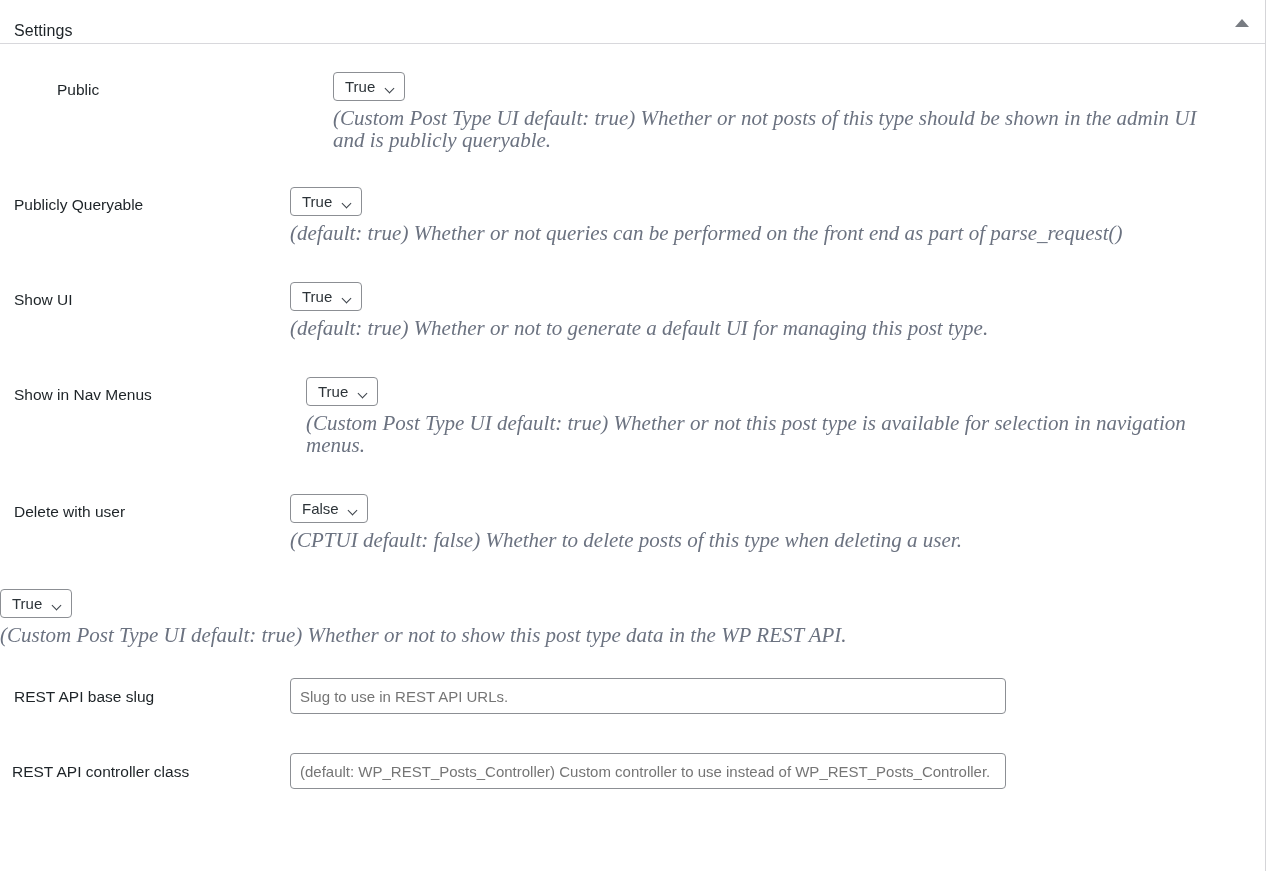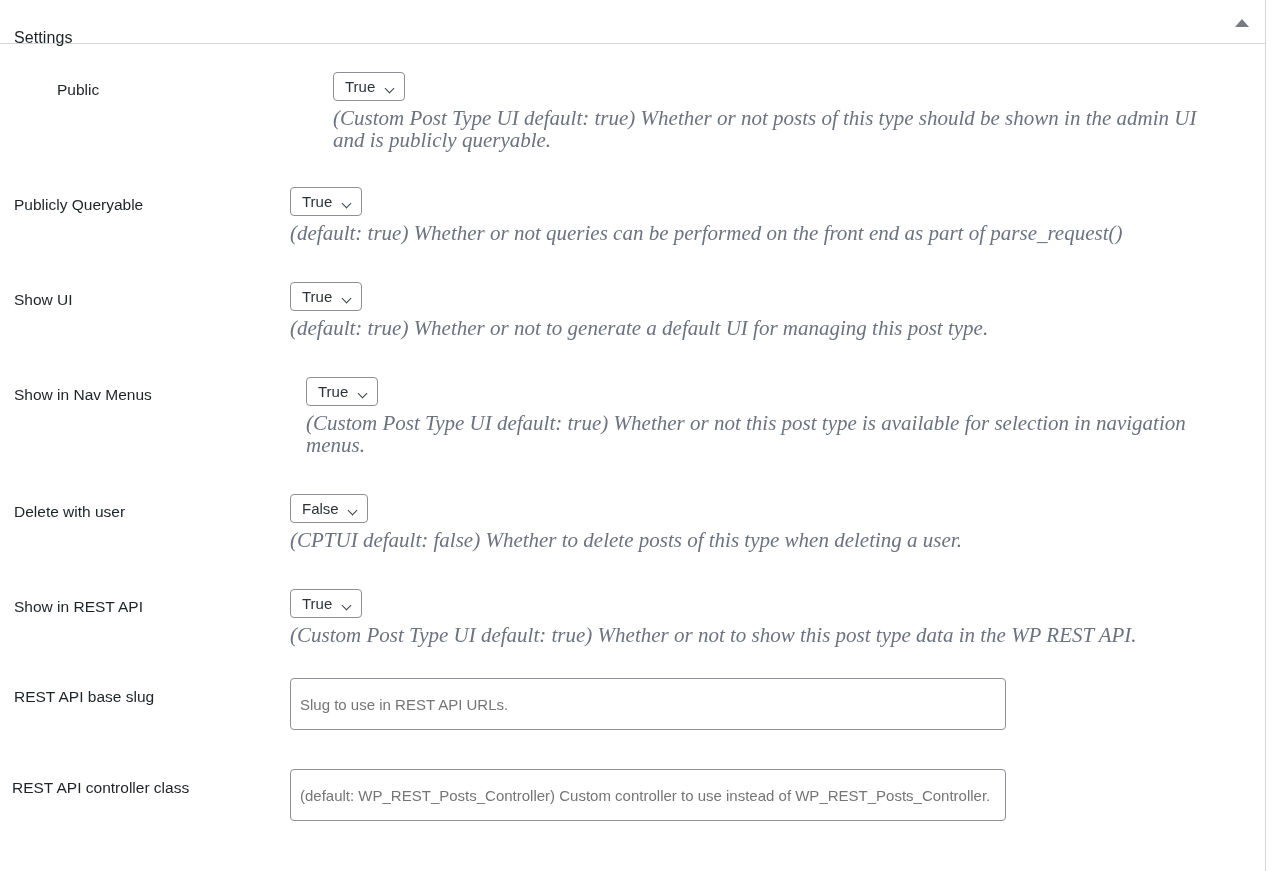--- a/index.html
+++ b/index.html
@@ -27,21 +27,21 @@
   
   .panel-header {
     position: relative;
     height: 44px;
     border-bottom: 1px solid #d8d8dc;
     box-sizing: border-box;
   }
   .panel-title {
     position: absolute;
     left: 14px;
-    top: 29px;
+    top: 22px;
     font-size: 16px;
     color: #1d2327;
     font-weight: 400;
     letter-spacing: .1px;
   }
   .toggle-indicator {
     position: absolute;
     right: 14px;
     top: 14px;
     width: 18px;
@@ -139,21 +139,21 @@
     color: #6b7280;
     line-height: 22px;
     margin-top: 6px;
     max-width: 890px;
   }
 
   
   input.cptui-text {
     box-sizing: border-box;
     width: 716px;
-    height: 52px;
+    height: 36px;
     border: 1px solid #8c8f94;
     border-radius: 4px;
     background: #ffffff;
     font-family: "Liberation Sans", sans-serif;
     font-size: 15px;
     color: #2c3338;
     padding: 0 9px;
     outline: none;
   }
   input.cptui-text::placeholder {
@@ -234,21 +234,20 @@
           <select class="cptui-select">
             <option>False</option>
           </select>
           <span class="chev"></span>
         </span>
         <div class="field-desc">(CPTUI default: false) Whether to delete posts of this type when deleting a user.</div>
       </div>
     </div>
 
     <div class="field-row" style="margin-top:38px;">
-      <div class="field-label" style="padding-top:8px;">Show in REST API</div>
       <div class="field-control">
         <span class="select-wrap">
           <select class="cptui-select">
             <option>True</option>
           </select>
           <span class="chev"></span>
         </span>
         <div class="field-desc">(Custom Post Type UI default: true) Whether or not to show this post type data in the WP REST API.</div>
       </div>
     </div>

